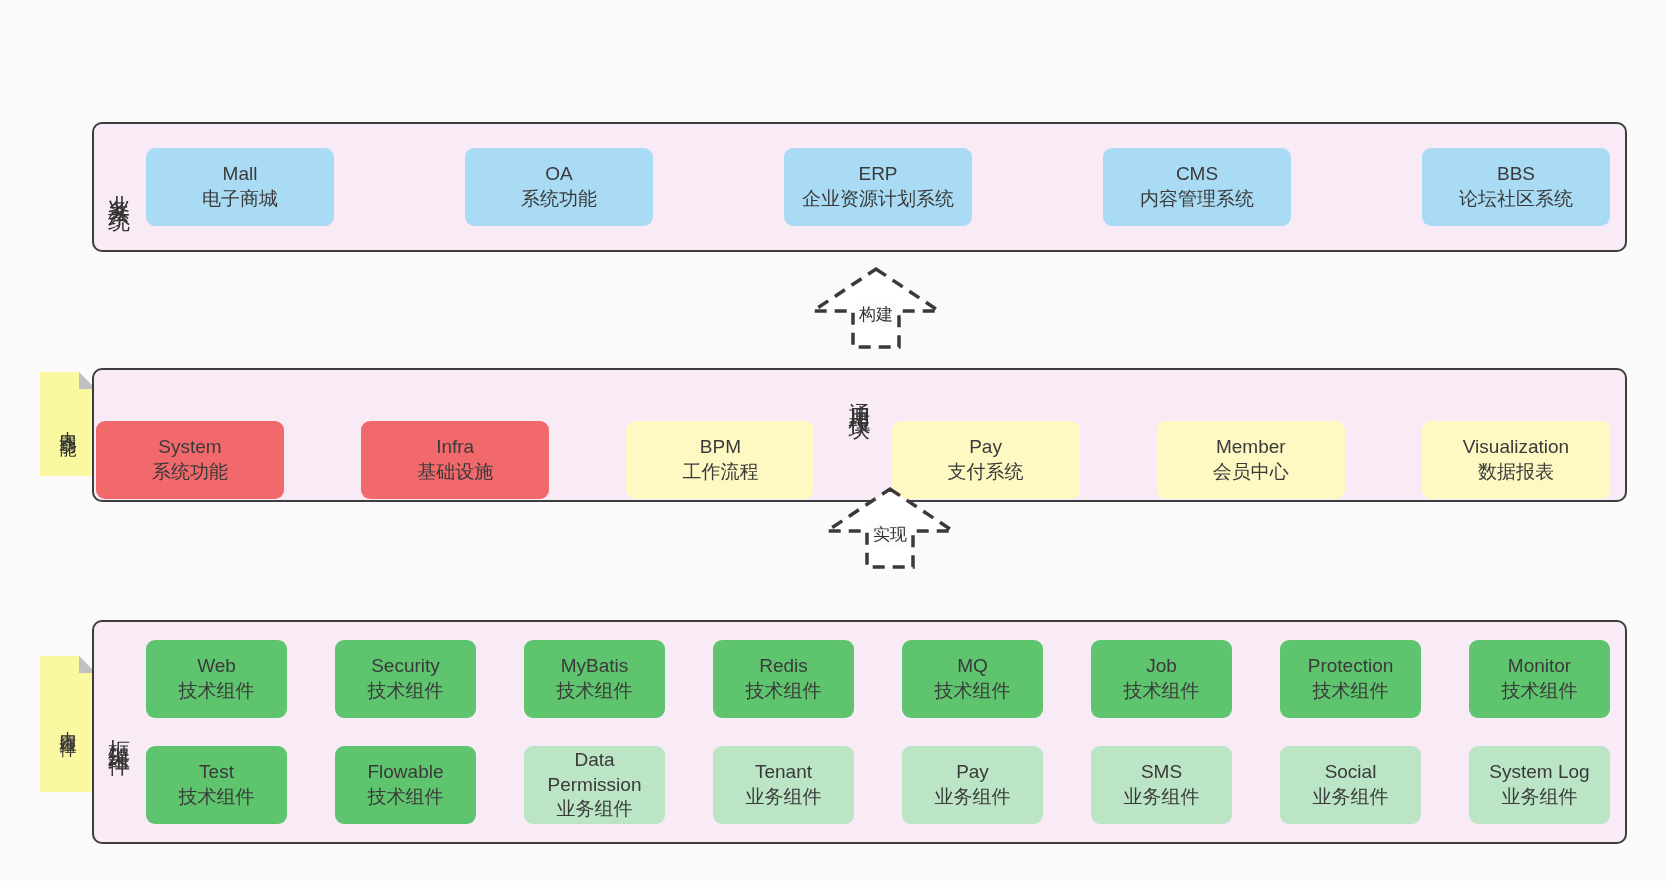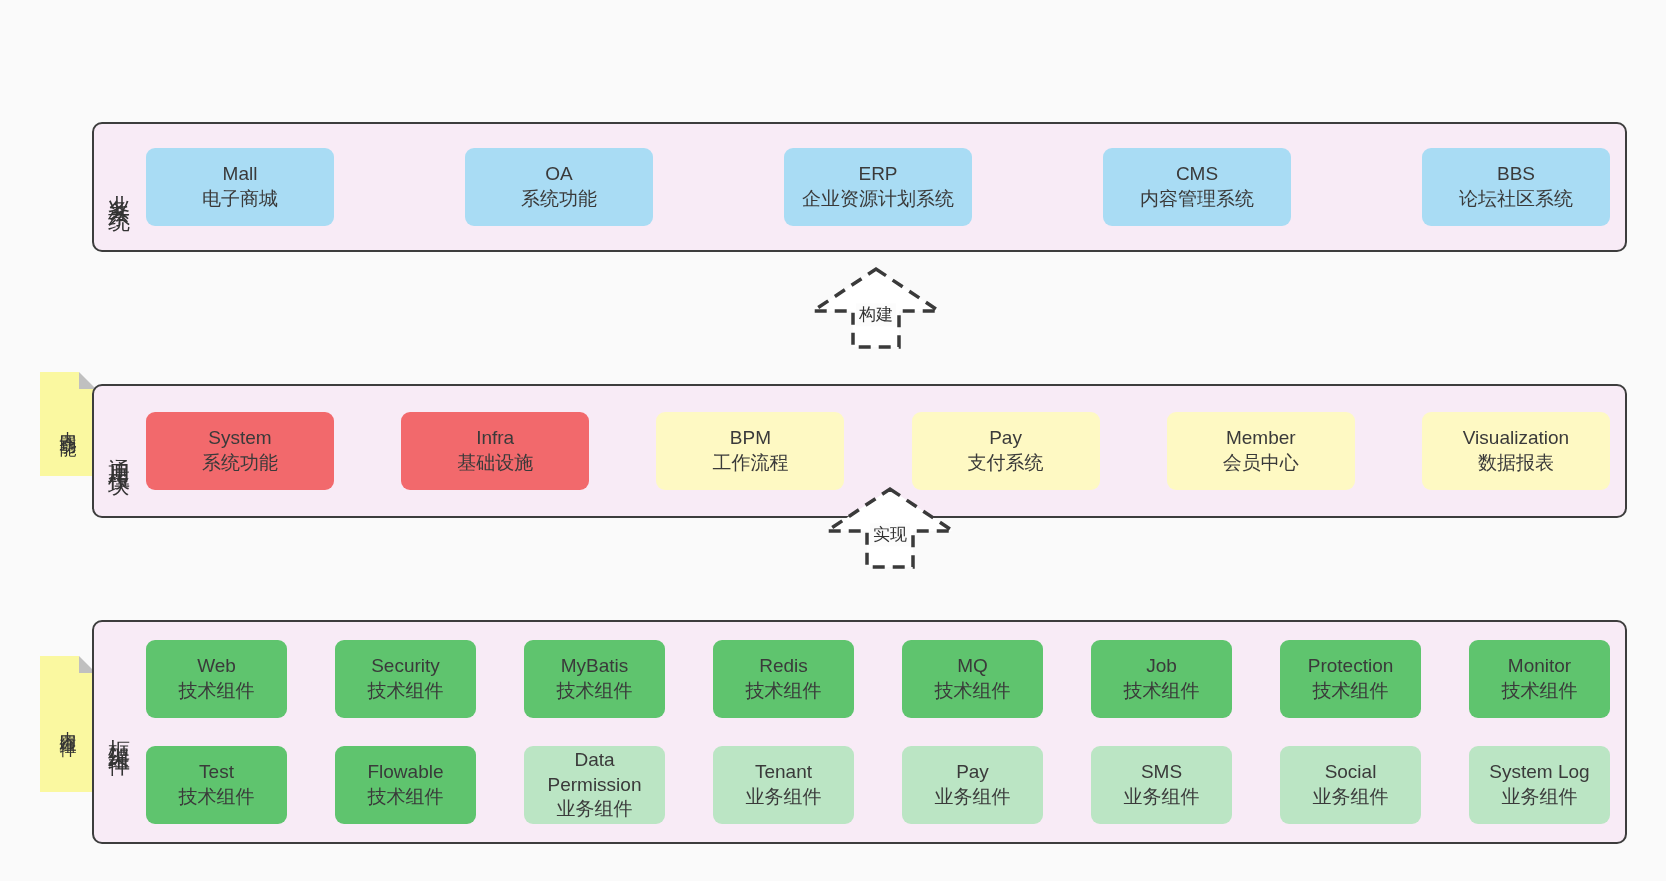--- a/index.html
+++ b/index.html
@@ -14,21 +14,21 @@
             border-color:transparent #FAFAFA #C0C0C0 transparent; }
   .sticky .vtext { font-size:17px; letter-spacing:3px; }
   #sticky-builtin-features { top:372px; height:104px; }
   #sticky-builtin-components { top:656px; height:136px; }
 
   
   .band { position:absolute; left:92px; width:1535px; box-sizing:border-box;
           background:#F8EBF6; border:2px solid #3D3D3D; border-radius:10px;
           display:flex; }
   #band-business   { top:122px; height:130px; }
-  #band-modules    { top:384px; height:134px; }
+  #band-modules    { top:368px; height:134px;flex-direction:column; }
   #band-framework  { top:620px; height:224px; }
 
   .band-label { flex:0 0 50px; display:flex; align-items:center; justify-content:center; }
   .vtext { writing-mode:vertical-lr; text-orientation:upright;
            font-size:22px; color:#333; letter-spacing:5px; line-height:1; }
 
   .band-content { flex:1; display:flex; align-items:center;
                   justify-content:space-between; padding:0 15px 0 2px; }
   .band-content.cols { flex-direction:column; justify-content:center; gap:28px; }
   .row { width:100%; display:flex; justify-content:space-between; }

